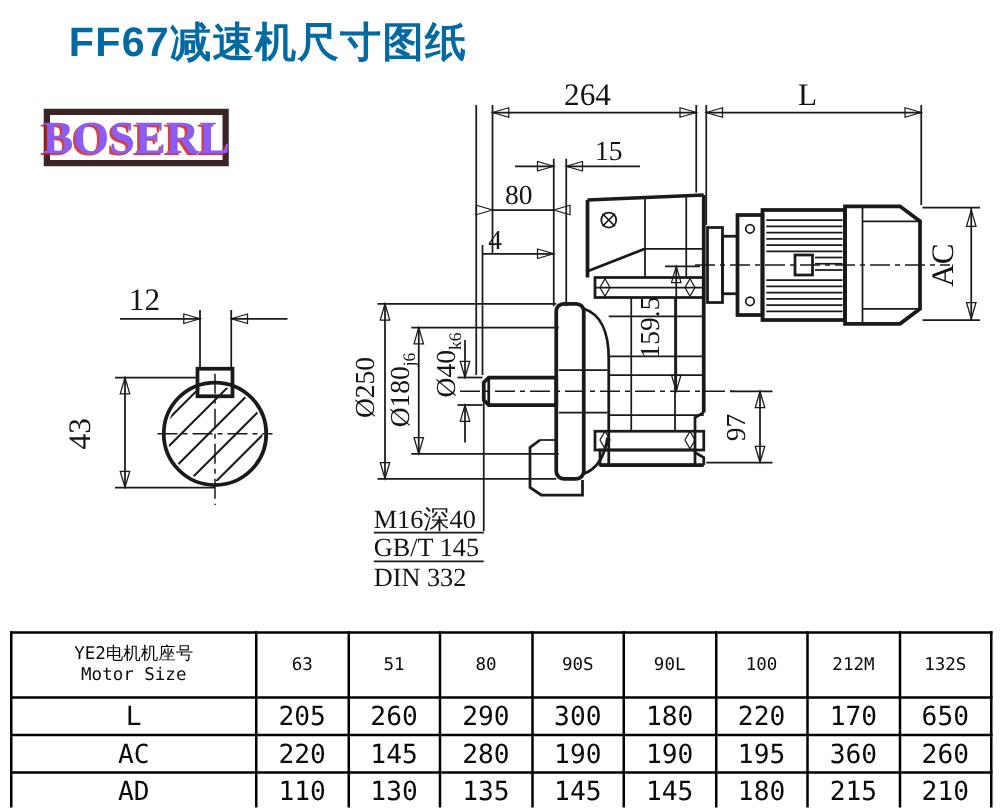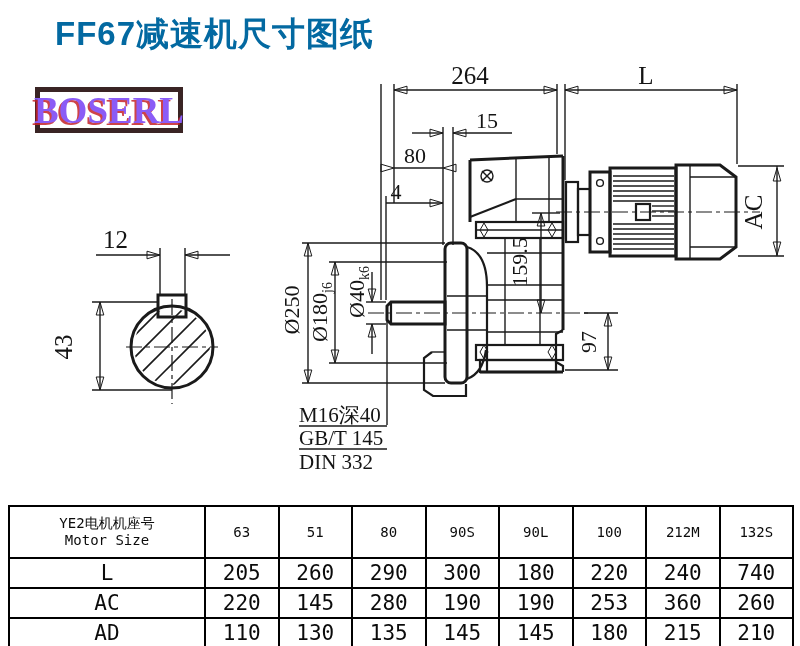--- a/index.html
+++ b/index.html
@@ -264,31 +264,31 @@
       <th class="colh">132S</th>
     </tr>
     <tr class="datarow">
       <td>L</td>
       <td>205</td>
       <td>260</td>
       <td>290</td>
       <td>300</td>
       <td>180</td>
       <td>220</td>
-      <td>240</td>
-      <td>740</td>
+      <td>170</td>
+      <td>650</td>
     </tr>
     <tr class="datarow">
       <td>AC</td>
       <td>220</td>
       <td>145</td>
       <td>280</td>
       <td>190</td>
       <td>190</td>
-      <td>253</td>
+      <td>195</td>
       <td>360</td>
       <td>260</td>
     </tr>
     <tr class="datarow">
       <td>AD</td>
       <td>110</td>
       <td>130</td>
       <td>135</td>
       <td>145</td>
       <td>145</td>

